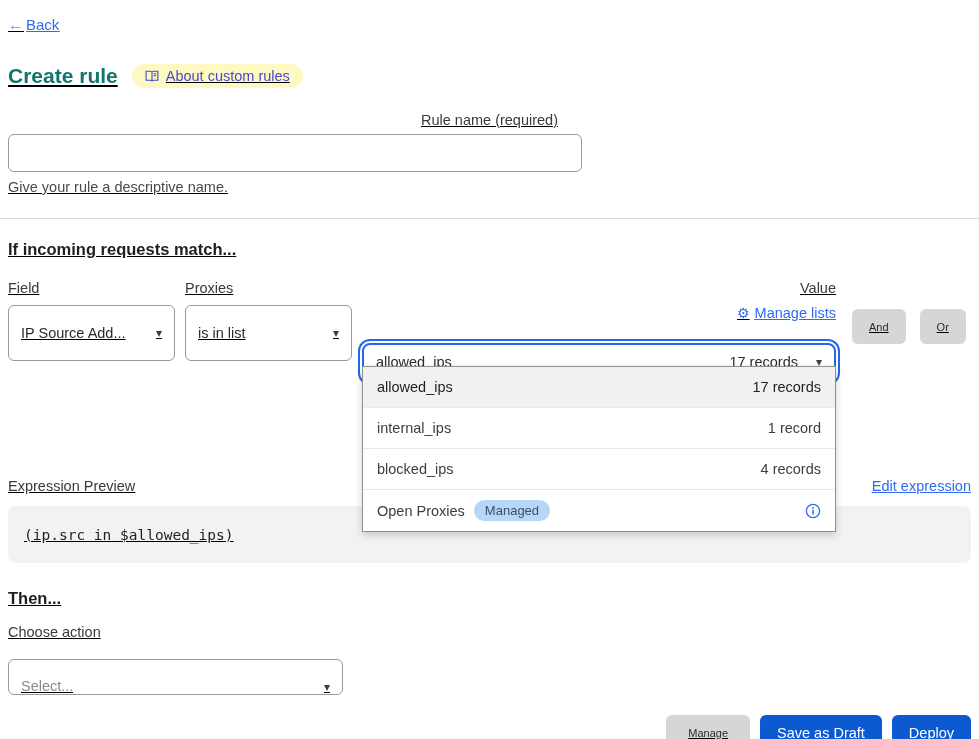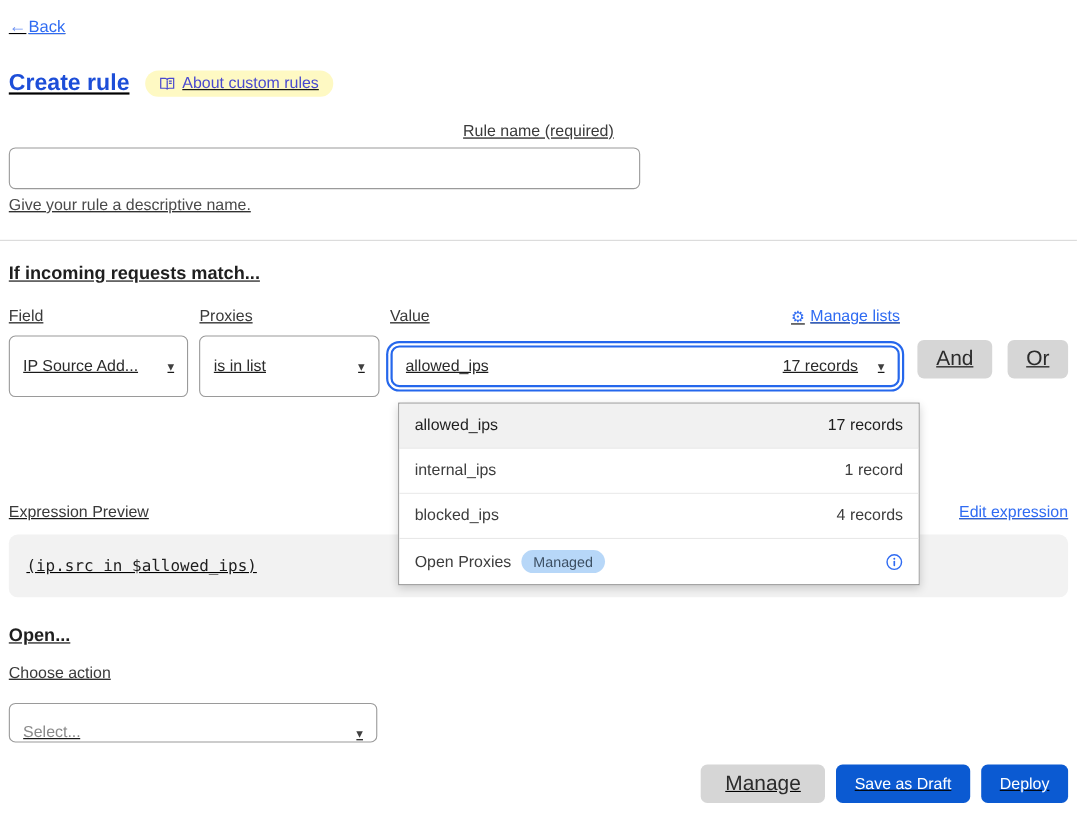--- a/index.html
+++ b/index.html
@@ -17,21 +17,21 @@
   }
   .inset { margin-left: 8px; margin-right: 8px; }
 
   
   .back-row { padding-top: 16px; font-size: 15px; }
   .back-arrow { color: #6f93f3; font-size: 16px; margin-right: 2px; }
   .back-link { color: #2f6bf2; text-decoration: underline; cursor: pointer; }
 
   
   .title-row { margin-top: 30px; display: flex; align-items: center; gap: 14px; }
-  .page-title { font-size: 21px; font-weight: 700; color: #1d4ed8; }
+  .page-title { font-size: 21px; font-weight: 700; color: #0f766e; }
   .about-badge {
     display: inline-flex; align-items: center; gap: 7px;
     background: #fef9c3; color: #4949cf;
     border-radius: 13px; padding: 4px 13px;
     font-size: 14.5px; cursor: pointer;
   }
   .about-badge svg { display: block; }
 
   
   .field-label { font-size: 14.5px; color: #3a3a3a; }
@@ -54,35 +54,35 @@
   .select {
     height: 56px; border: 1px solid #9a9a9a; border-radius: 6px;
     background: #fff; display: flex; align-items: center;
     padding: 0 12px; font-size: 14.5px; color: #2b2b2b; cursor: pointer;
   }
   .select .caret { margin-left: auto; color: #3f3f3f; font-size: 12px; padding-left: 8px; }
   .select .truncate { overflow: hidden; text-overflow: ellipsis; white-space: nowrap; }
   .col-field { width: 167px; margin-right: 10px; }
   .col-operator { width: 167px; margin-right: 10px; }
   .col-value { width: 474px; }
-  .value-label-row { display: flex; align-items: flex-start; justify-content: space-between; margin-bottom: 9px; }
+  .value-label-row { display: flex; align-items: flex-end; justify-content: space-between; margin-bottom: 22px; flex-direction: column; }
   .manage-lists { display: flex; align-items: center; gap: 5px; font-size: 14.5px; cursor: pointer; }
   .gear-icon { color: #2f6bf2; font-size: 14px; }
   .manage-lists a { color: #2f6bf2; text-decoration: underline; }
   .value-select {
     border: 2px solid #2567ec; border-radius: 8px;
     box-shadow: 0 0 0 2px #ffffff, 0 0 0 4px #2567ec;
     height: 38px;
   }
   .value-select .records { margin-left: auto; color: #2b2b2b; }
   .value-select .caret { margin-left: 10px; }
   .logic-buttons { display: flex; gap: 14px; margin-left: 16px; margin-top: 29px; }
   .btn-gray {
     background: #d6d6d6; color: #2b2b2b; border: none; border-radius: 6px;
-    font-size: 19px; height: 35px; padding: 0 17px; cursor: pointer;
+    font-size: 11px; height: 35px; padding: 0 17px; cursor: pointer;
     font-family: "Liberation Sans", sans-serif;
   }
 
   
   .dropdown-menu {
     position: absolute; left: 362px; top: 366px; width: 474px;
     background: #fff; border: 1px solid #8f8f8f;
     box-shadow: 0 3px 8px rgba(0,0,0,0.18); z-index: 20;
   }
   .dd-row {
@@ -197,21 +197,21 @@
   <div class="expression-section inset">
     <div class="expr-label-row">
       <span class="field-label">Expression Preview</span>
       <a class="edit-expression">Edit expression</a>
     </div>
     <div class="expr-block">
       <code class="expr-code">(ip.src in $allowed_ips)</code>
     </div>
   </div>
 
-  <h2 class="section-heading then-heading inset">Open...</h2>
+  <h2 class="section-heading then-heading inset">Then...</h2>
   <label class="field-label choose-action-label inset">Choose action</label>
   <div class="select action-select inset">
     <span class="placeholder truncate">Select...</span>
     <span class="caret">▾</span>
   </div>
 
   <div class="footer inset">
     <button class="btn-gray btn-cancel">Manage</button>
     <button class="btn-primary">Save as Draft</button>
     <button class="btn-primary">Deploy</button>

